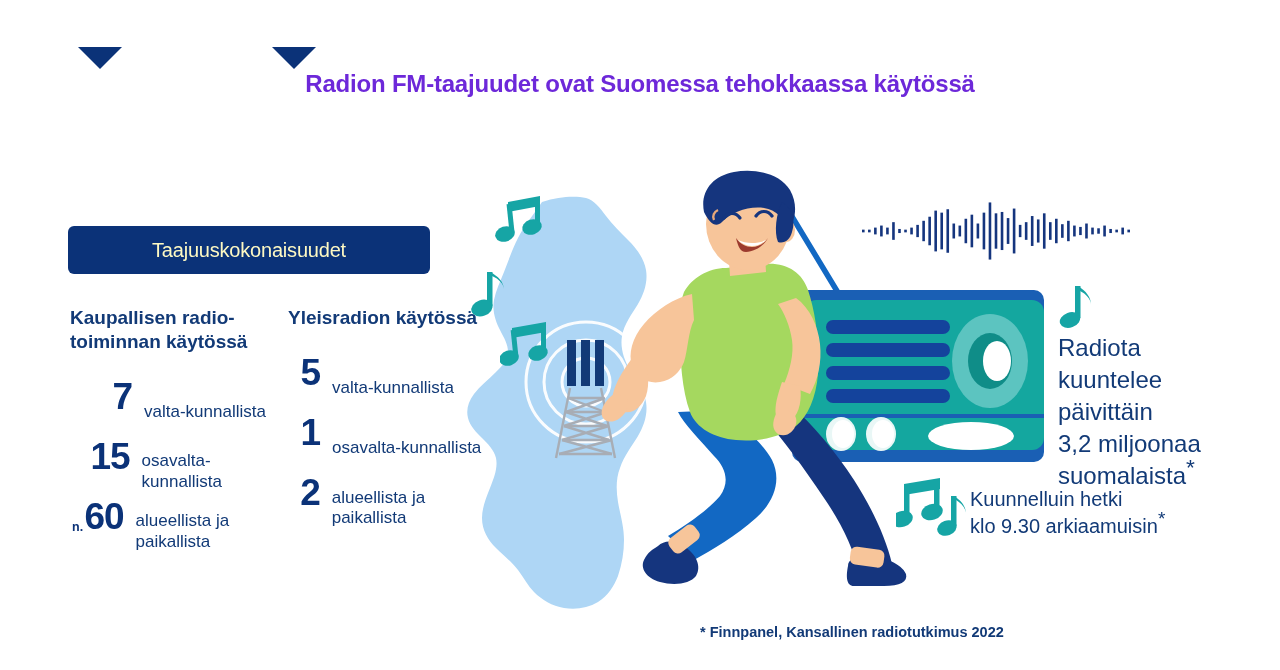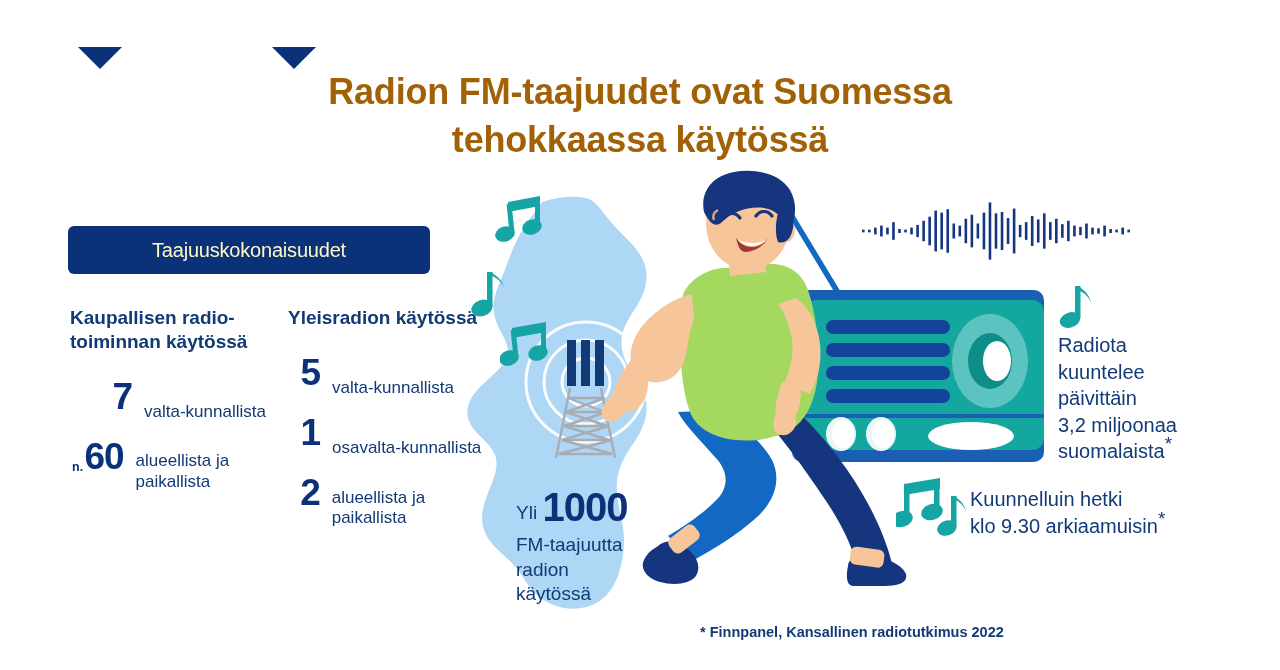--- a/index.html
+++ b/index.html
@@ -8,22 +8,22 @@
     background: #ffffff;
     font-family: "Liberation Sans", sans-serif;
     overflow: hidden;
   }
   #stage { position: relative; width: 1280px; height: 670px; background: #fff; }
 
   
   #title {
     position: absolute; left: 240px; top: 68px; width: 800px;
     text-align: center;
-    font-size: 36px; font-weight: bold; line-height: 1.32;
-    color: #a16207; letter-spacing: -0.2px;
+    font-size: 24px; font-weight: bold; line-height: 1.32;
+    color: #6d28d9; letter-spacing: -0.2px;
   }
 
   
   #banner {
     position: absolute; left: 68px; top: 226px;
     width: 362px; height: 48px;
     background: #0b3278; border-radius: 6px;
   }
   #banner-label {
     position: absolute; left: 0; top: 0; width: 100%; height: 48px;
@@ -87,21 +87,21 @@
   #note-right { left: 1058px; top: 284px; }
   #note-pair  { left: 896px; top: 478px; }
 
   
   #figure { position: absolute; left: 596px; top: 168px; }
   #waveform { position: absolute; left: 862px; top: 196px; }
 
   
   #right-block-1 {
     position: absolute; left: 1058px; top: 332px; width: 200px;
-    font-size: 20px; color: #123a77; line-height: 1.33;
+    font-size: 24px; color: #123a77; line-height: 1.33;
   }
   #right-block-2 {
     position: absolute; left: 970px; top: 486px; width: 250px;
     font-size: 20px; color: #123a77; line-height: 1.33;
   }
   sup.star { font-size: 0.95em; vertical-align: super; line-height: 0; }
 
   #footnote {
     position: absolute; left: 700px; top: 624px; width: 552px;
     text-align: left;
@@ -124,20 +124,26 @@
   <div class="col" id="col-left">
     <div class="col-head">Kaupallisen radio-toiminnan käytössä</div>
 
     <div class="row">
       <div class="num-box">
         <span class="num">7</span>
       </div>
       <div class="row-label">valta-kunnallista</div>
     </div>
 
+    <div class="row">
+      <div class="num-box">
+        <span class="num">15</span>
+      </div>
+      <div class="row-label">osavalta-kunnallista</div>
+    </div>
 
     <div class="row">
       <div class="num-box">
         <span class="approx">n.</span>
         <span class="num">60</span>
       </div>
       <div class="row-label">alueellista ja paikallista</div>
     </div>
   </div>
 
@@ -193,25 +199,20 @@
         <rect x="157" y="144" width="9" height="46" fill="#123a77"></rect>
         <g stroke="#a8adb5" stroke-width="2.4" fill="none">
           <path d="M132 192 L118 262"></path>
           <path d="M163 192 L177 262"></path>
           <path d="M130 202 L165 202 M128 216 L167 216 M126 230 L169 230 M124 244 L171 244 M121 258 L174 258"></path>
           <path d="M130 202 L167 216 M167 202 L128 216 M128 216 L169 230 M169 216 L126 230 M126 230 L171 244 M171 230 L124 244 M124 244 L174 258 M174 244 L121 258"></path>
         </g>
       </g>
     </svg>
 
-    <div id="map-text">
-      <span>Yli</span>
-      <span class="big">1000</span><br>
-      <span>FM-taajuutta<br>radion<br>käytössä</span>
-    </div>
   </div>
 
   <svg class="note" id="note-map-1" width="52" height="52" viewBox="0 0 52 52">
     <g fill="#16a5a5">
       <path d="M14 8 L46 2 L46 12 L14 18 Z"></path>
       <rect x="14" y="10" width="5" height="28" transform="rotate(-6 16 24)"></rect>
       <rect x="41" y="5" width="5" height="26"></rect>
       <ellipse cx="11" cy="40" rx="10" ry="7.5" transform="rotate(-18 11 40)"></ellipse>
       <ellipse cx="38" cy="33" rx="10" ry="7.5" transform="rotate(-18 38 33)"></ellipse>
     </g>

